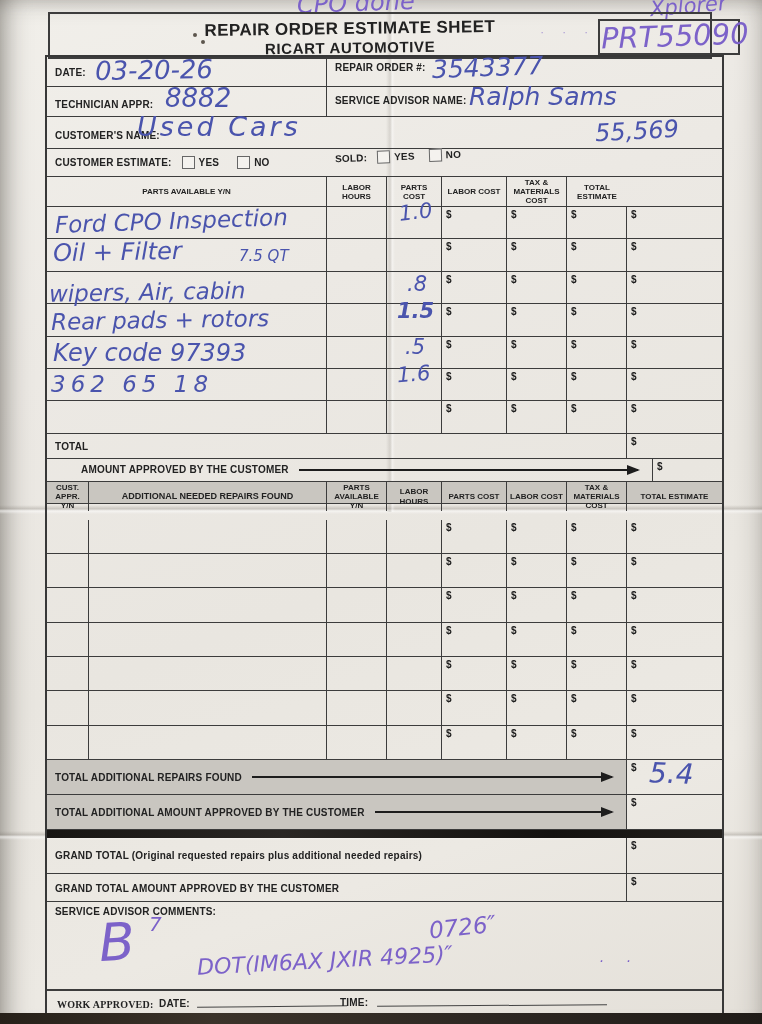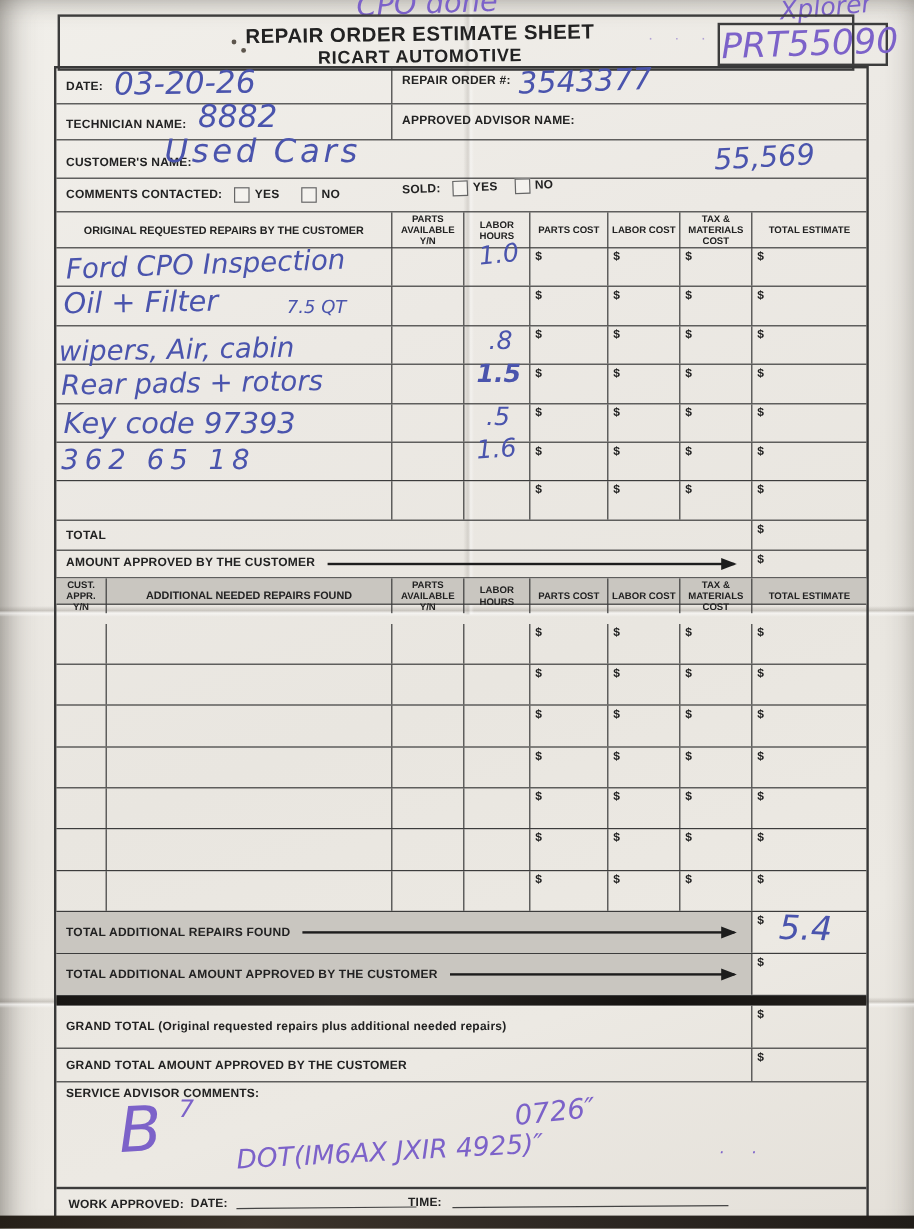--- a/index.html
+++ b/index.html
@@ -86,55 +86,55 @@
         <div>
           <span class="lbl" style="position:absolute;left:8px;top:5px;">REPAIR ORDER #:</span>
           <span class="hw ink-b" style="left:105px;top:-2px;font-size:25px;transform:rotate(-2deg);">3543377</span>
         </div>
       </div>
     </div>
 
     <div class="row" style="top:30px;height:30px;">
       <div class="cellgrid" style="grid-template-columns:280px 1fr;">
         <div>
-          <span class="lbl" style="position:absolute;left:8px;top:12px;">TECHNICIAN NAME:</span>
+          <span class="lbl" style="position:absolute;left:8px;top:12px;">TECHNICIAN APPR:</span>
           <span class="hw ink-b" style="left:118px;top:-2px;font-size:26px;">8882</span>
         </div>
         <div>
-          <span class="lbl" style="position:absolute;left:8px;top:8px;">APPROVED ADVISOR NAME:</span>
+          <span class="lbl" style="position:absolute;left:8px;top:8px;">SERVICE ADVISOR NAME:</span>
+          <span class="hw ink-b" style="left:142px;top:-3px;font-size:25px;">Ralph Sams</span>
         </div>
       </div>
     </div>
 
     <div class="row" style="top:60px;height:32px;">
       <span class="lbl" style="position:absolute;left:8px;top:13px;">CUSTOMER'S NAME:</span>
       <span class="hw ink-b" style="left:90px;top:-4px;font-size:27px;letter-spacing:3px;">Used Cars</span>
       <span class="hw ink-b" style="left:548px;top:2px;font-size:24px;transform:rotate(-3deg);">55,569</span>
     </div>
 
     <div class="row" style="top:92px;height:28px;">
       <div class="inline-lbl" style="position:absolute;left:8px;top:0;height:100%;">
-        <span class="lbl">COMMENTS CONTACTED:</span>
+        <span class="lbl">CUSTOMER ESTIMATE:</span>
         <span class="cb"></span>
           <span class="lbl">YES</span>
         <span class="cb" style="margin-left:18px;"></span>
           <span class="lbl">NO</span>
       </div>
       <div class="inline-lbl" style="position:absolute;left:288px;top:-6px;height:100%;transform:rotate(-2deg);">
         <span class="lbl">SOLD:</span>
         <span class="cb"></span>
           <span class="lbl">YES</span>
         <span class="cb" style="margin-left:14px;"></span>
           <span class="lbl">NO</span>
       </div>
     </div>
 
     <div class="row" style="top:120px;height:30px;">
       <div class="cellgrid cg1">
-        <div class="hcell sm" style="font-size:9px;">ORIGINAL REQUESTED REPAIRS BY THE CUSTOMER</div>
         <div class="hcell sm">PARTS AVAILABLE Y/N</div>
         <div class="hcell sm">LABOR HOURS</div>
         <div class="hcell sm">PARTS COST</div>
         <div class="hcell sm">LABOR COST</div>
         <div class="hcell sm">TAX &amp; MATERIALS COST</div>
         <div class="hcell sm">TOTAL ESTIMATE</div>
       </div>
     </div>
 
     <div class="row" style="top:150px;height:32.4px;">
@@ -304,21 +304,21 @@
       <div class="split">
         <div>
             <span class="lbl" style="position:absolute;left:8px;top:7px;">TOTAL</span>
           </div>
         <div>
             <span class="usd">$</span>
           </div>
       </div>
     </div>
 
-    <div class="row" style="top:401.8px;height:23px;">
+    <div class="row" style="top:401.8px;height:23px;padding-left:26px;">
       <div class="split">
         <div class="inline-lbl" style="padding-left:8px;">
           <span class="lbl">AMOUNT APPROVED BY THE CUSTOMER</span>
           <span class="arrow"></span>
         </div>
         <div>
             <span class="usd">$</span>
           </div>
       </div>
     </div>
@@ -528,21 +528,21 @@
     <div class="row" style="top:845px;height:88px;">
       <span class="lbl" style="position:absolute;left:8px;top:4px;">SERVICE ADVISOR COMMENTS:</span>
       <span class="hw ink-p" style="left:52px;top:14px;font-size:52px;transform:rotate(-3deg);">B</span>
       <span class="hw ink-p" style="left:102px;top:12px;font-size:20px;">7</span>
       <span class="hw ink-p" style="left:382px;top:14px;font-size:23px;transform:rotate(-6deg);">0726″</span>
       <span class="hw ink-p" style="left:150px;top:48px;font-size:22px;transform:rotate(-3deg);">DOT(IM6AX JXIR 4925)″</span>
       <span class="hw ink-p" style="left:552px;top:52px;font-size:14px;letter-spacing:9px;">· ·</span>
     </div>
 
     <div class="row" style="top:933px;height:25px;border-bottom:none;border-top:.5px solid #3c3c3c;">
-      <span class="lbl" style="position:absolute;left:10px;top:8px;">WORK APPROVED:</span>
+      <span class="lbl" style="position:absolute;left:10px;top:8px;font-family:Liberation Serif, serif;">WORK APPROVED:</span>
       <span class="lbl" style="position:absolute;left:112px;top:7px;">DATE:</span>
       <span class="underline" style="position:absolute;left:150px;top:5px;width:150px;transform:rotate(-.5deg);"></span>
       <span class="lbl" style="position:absolute;left:293px;top:6px;">TIME:</span>
       <span class="underline" style="position:absolute;left:330px;top:4px;width:230px;transform:rotate(-.4deg);"></span>
     </div>
   </div>
 
   <div class="bottom-strip"></div>
 </div>
 

